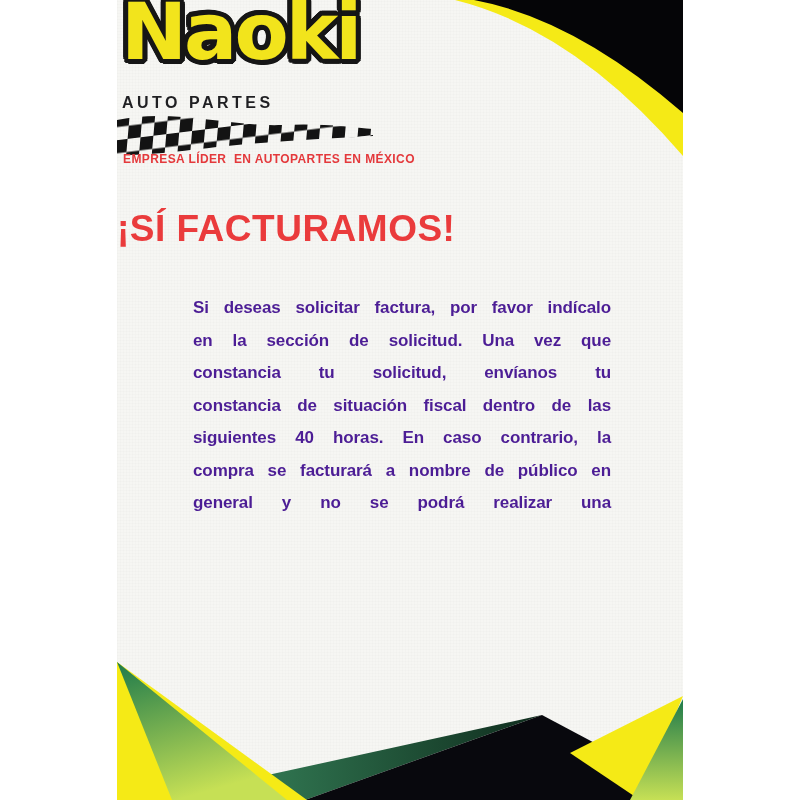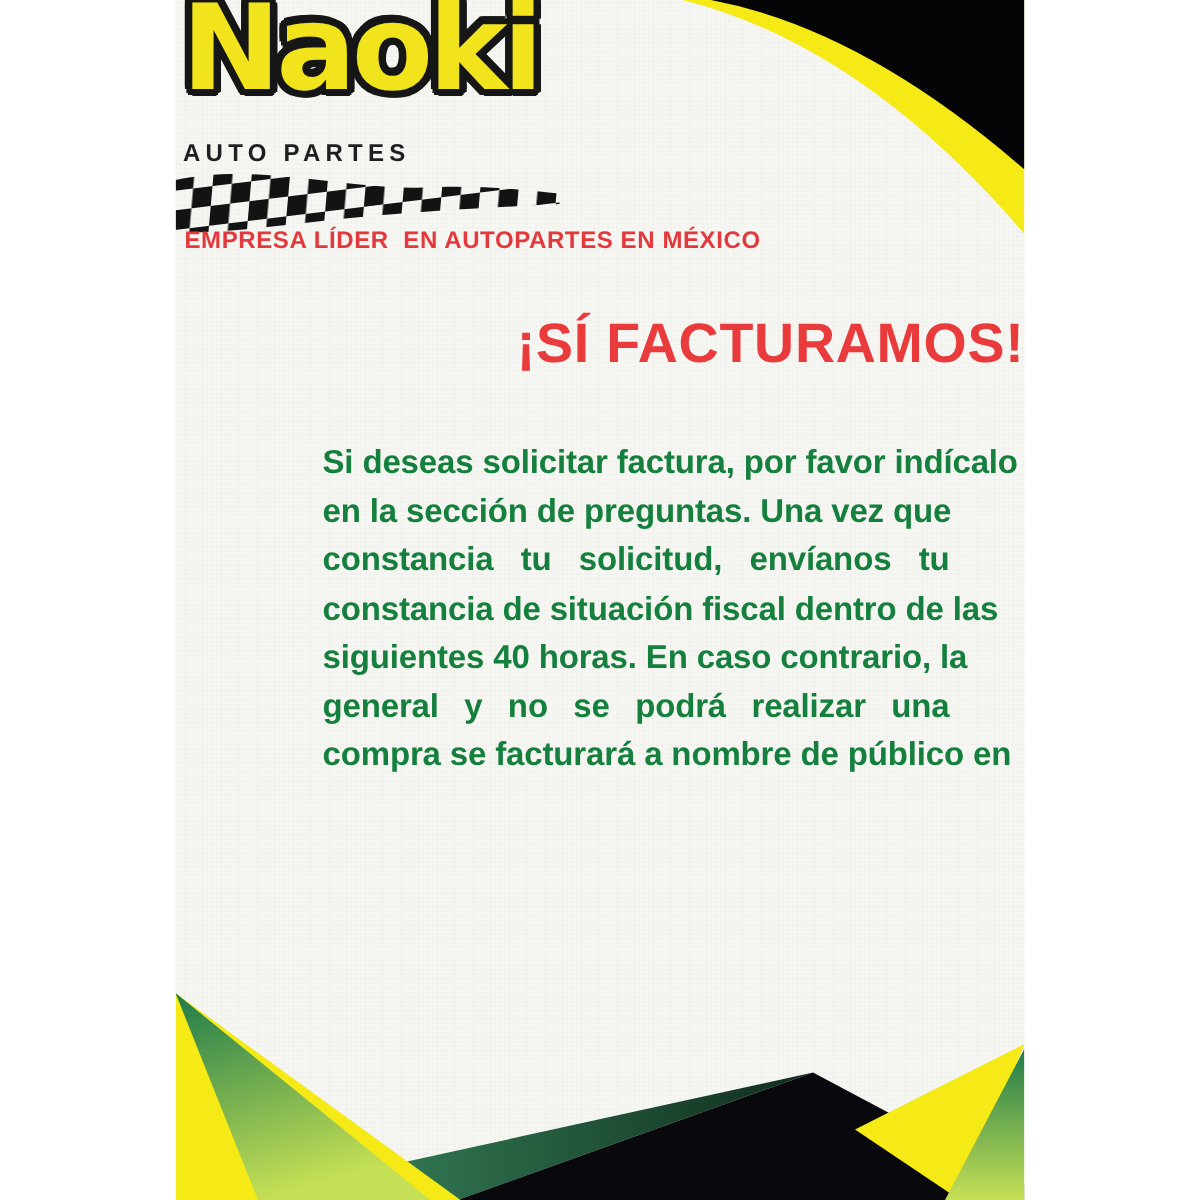--- a/index.html
+++ b/index.html
@@ -33,31 +33,31 @@
       -5px -2px #161616, 5px 2px #161616, -2px -5px #161616, 2px 5px #161616;
   }
   .brand-sub{
     position:absolute;left:5px;top:94px;
     font-size:16px;font-weight:700;letter-spacing:3.5px;color:#1f1f22;
     white-space:nowrap;transform:scaleY(1.02);
   }
   .flag-wrap{position:absolute;left:0px;top:114px;width:260px;height:44px;}
   .slogan{
     position:absolute;left:6px;top:152px;width:540px;
-    font-size:16px;font-weight:800;letter-spacing:0.4px;color:#E4393C;
+    font-size:12px;font-weight:800;letter-spacing:0.4px;color:#E4393C;
     white-space:pre;
   }
   .headline{
-    position:absolute;left:0;top:208px;width:566px;text-align:right;
+    position:absolute;left:0;top:208px;width:566px;text-align:left;
     font-size:37px;font-weight:800;letter-spacing:0.5px;color:#EA3B3C;
     white-space:nowrap;
   }
   .body-text{
     position:absolute;left:76px;top:292px;width:418px;
-    font-size:22px;font-weight:700;color:#15803d;letter-spacing:-0.1px;margin-left:22px;
+    font-size:17px;font-weight:700;color:#4c1d95;letter-spacing:-0.1px;
   }
   .body-line{
     height:32.5px;line-height:32.5px;
     text-align:justify;text-align-last:justify;
     white-space:nowrap;
   }
   .body-line.last{text-align-last:left;}
 </style>
 </head>
 <body>
@@ -84,26 +84,26 @@
                C 218,24 175,26 120,31 C 78,35 32,42 0,41 Z" fill="url(#chk)"></path>
     </svg>
   </div>
 
   <div class="slogan">EMPRESA LÍDER  EN AUTOPARTES EN MÉXICO</div>
 
   <div class="headline">¡SÍ FACTURAMOS!</div>
 
   <div class="body-text">
     <div class="body-line">Si deseas solicitar factura, por favor indícalo</div>
-    <div class="body-line">en la sección de preguntas. Una vez que</div>
+    <div class="body-line">en la sección de solicitud. Una vez que</div>
     <div class="body-line">constancia tu solicitud, envíanos tu</div>
     <div class="body-line">constancia de situación fiscal dentro de las</div>
     <div class="body-line">siguientes 40 horas. En caso contrario, la</div>
+    <div class="body-line">compra se facturará a nombre de público en</div>
     <div class="body-line">general y no se podrá realizar una</div>
-    <div class="body-line">compra se facturará a nombre de público en</div>
   </div>
 
   <svg class="bottom-svg" viewBox="0 0 566 150" preserveAspectRatio="none">
     <defs>
       <linearGradient id="gLeft" x1="0" y1="0" x2="0.35" y2="1">
         <stop offset="0" stop-color="#1E7A4B"></stop>
         <stop offset="1" stop-color="#C6E055"></stop>
       </linearGradient>
       <linearGradient id="gFace" x1="0" y1="0" x2="1" y2="0">
         <stop offset="0" stop-color="#3E9466"></stop>

